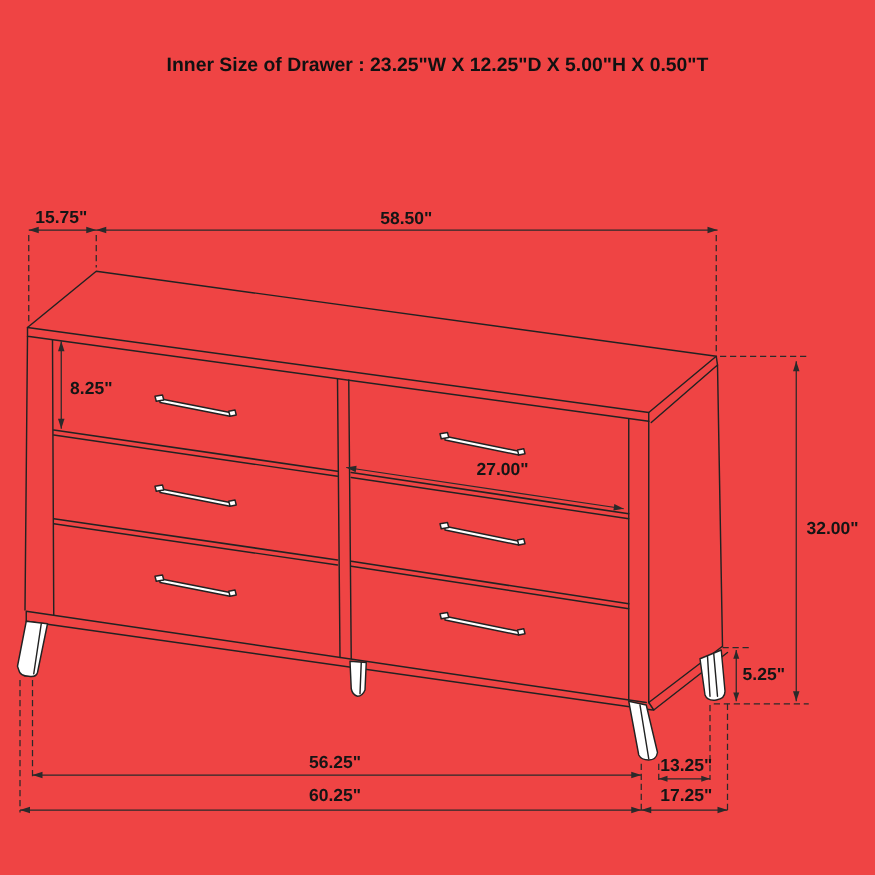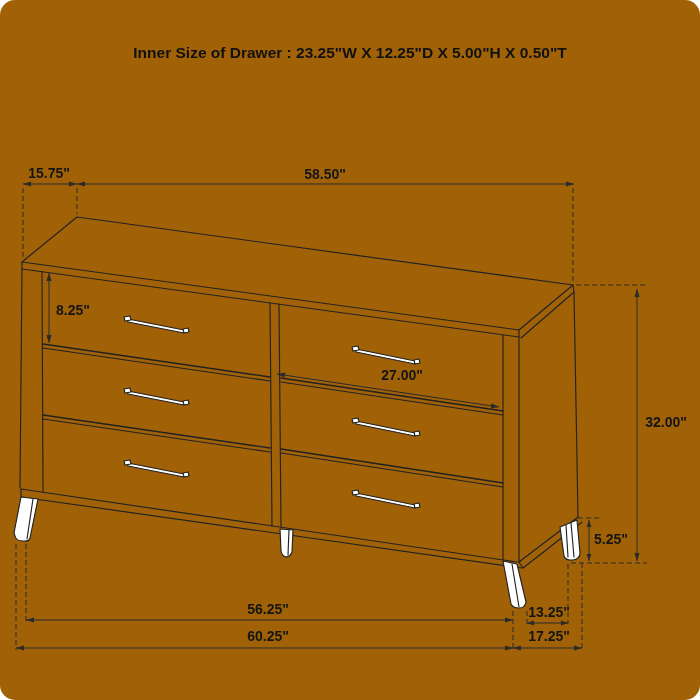--- a/index.html
+++ b/index.html
@@ -1,17 +1,17 @@
 <!DOCTYPE html>
 <html><head>
 <meta charset="utf-8">
 <style>
   html,body{margin:0;padding:0;background:#ffffff;}
-  .canvas{position:relative;width:700px;height:700px;background:#a16207;overflow:hidden;
-          font-family:"Liberation Sans", sans-serif;border-radius:15px;}
+  .canvas{position:relative;width:700px;height:700px;background:#ef4444;overflow:hidden;
+          font-family:"Liberation Sans", sans-serif;}
   .title{position:absolute;left:50%;top:44px;transform:translateX(-50%);
          font-size:15.5px;font-weight:bold;color:#111;white-space:nowrap;}
   .dim{position:absolute;transform:translateX(-50%);font-size:14px;font-weight:bold;
        color:#151515;white-space:nowrap;line-height:1;}
   svg{position:absolute;left:0;top:0;}
   .obj{stroke:#222;stroke-width:1.15;fill:none;stroke-linejoin:round;stroke-linecap:round;}
   .objfill{stroke:#222;stroke-width:1.15;fill:#ffffff;stroke-linejoin:round;}
   .dimline{stroke:#2a2a2a;stroke-width:1;fill:none;}
   .ext{stroke:#2a2a2a;stroke-width:1;fill:none;stroke-dasharray:5 3;}
   .ah{fill:#2a2a2a;stroke:none;}

